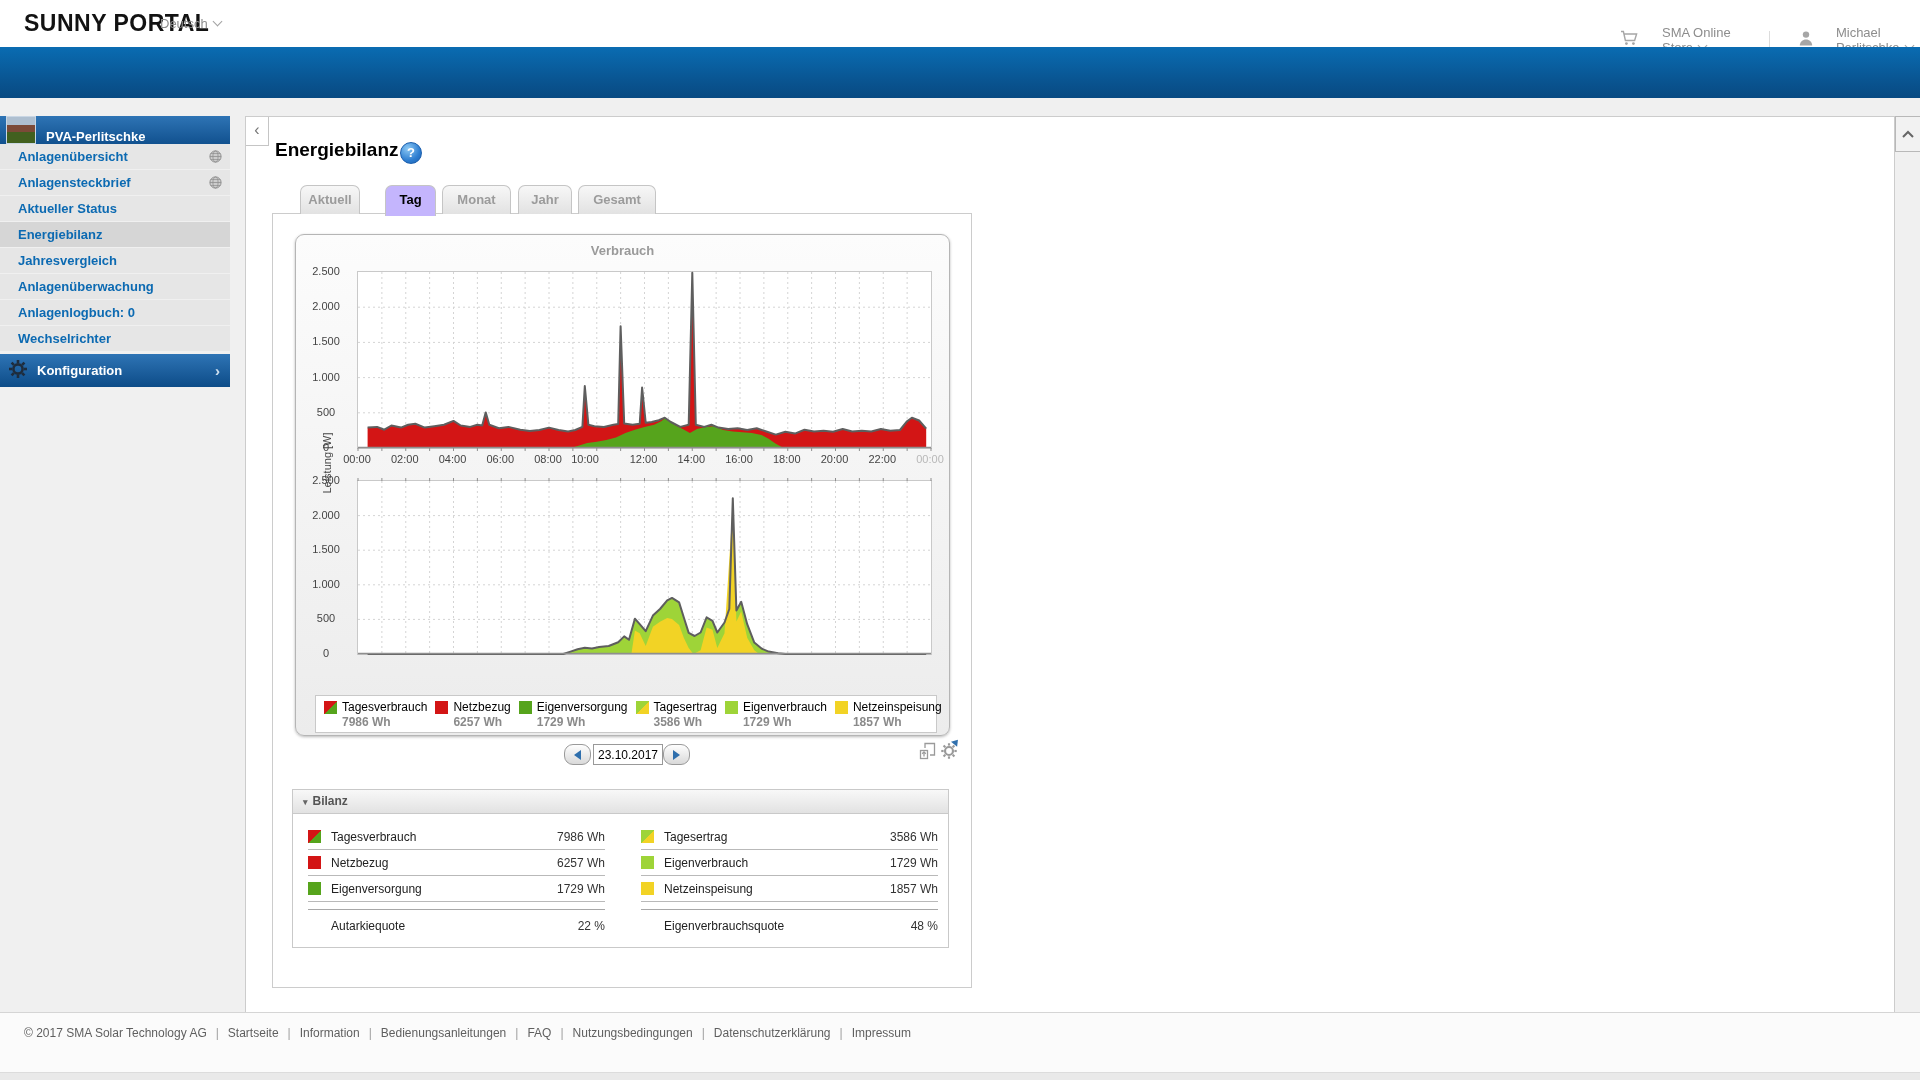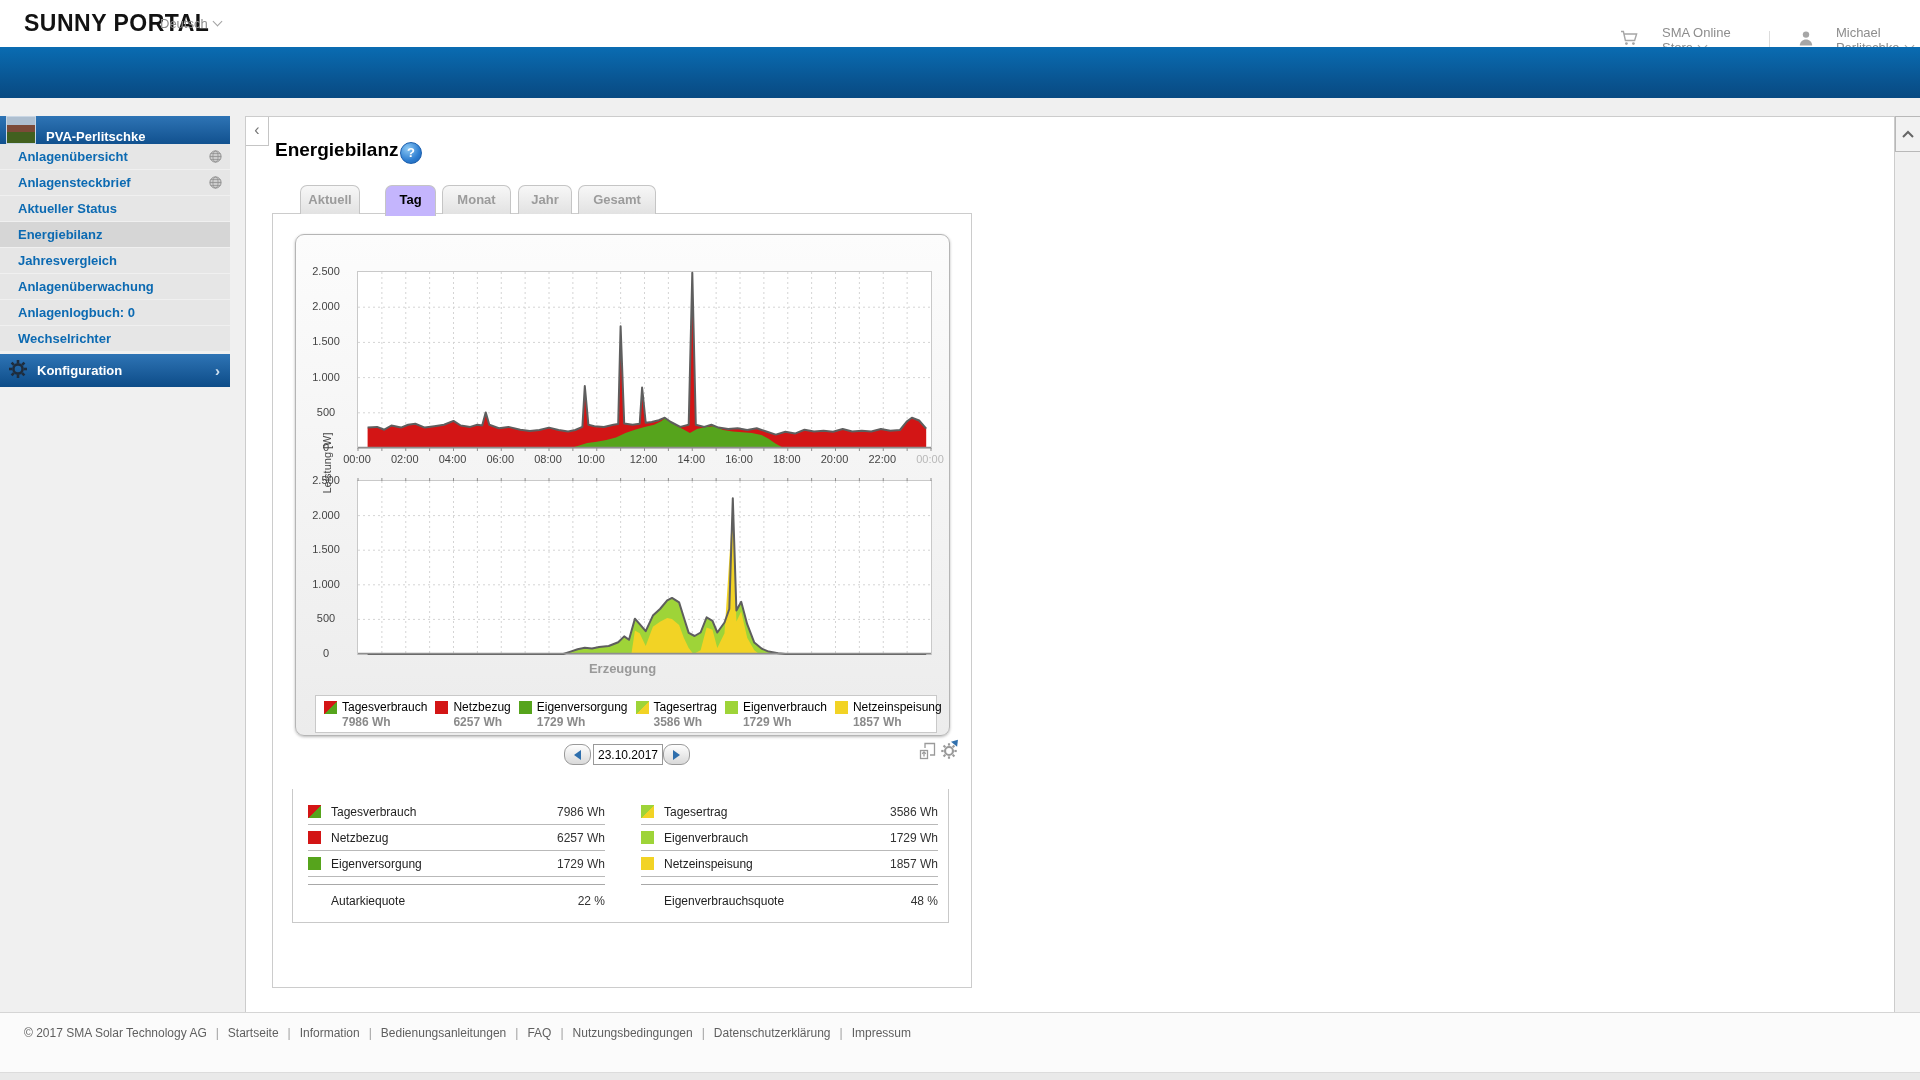--- a/index.html
+++ b/index.html
@@ -215,20 +215,21 @@
 <div id="tabs" class="abs">
     <div class="tab" style="width: 58px; margin-right: 25px;">Aktuell</div>
     <div class="tab active" style="width: 49px; margin-right: 6px;">Tag</div>
     <div class="tab" style="width: 67px; margin-right: 7px;">Monat</div>
     <div class="tab" style="width: 52px; margin-right: 6px;">Jahr</div>
     <div class="tab" style="width: 76px; margin-right: 0px;">Gesamt</div>
   </div>
 
 <div id="tabbox" class="abs">
   <div id="card" class="abs">
+    <div class="c-title" style="top:8px">Verbrauch</div>
     <div class="plot" style="left:61px;top:36px;width:573px;height:176px;border:1px solid #c9c9c9"><svg width="573" height="176" style="overflow: visible;">
           <line x1="23.875" y1="0" x2="23.875" y2="176" stroke="#d4d4d4" stroke-width="1" stroke-dasharray="2,3"></line>
           <line x1="47.75" y1="0" x2="47.75" y2="176" stroke="#d4d4d4" stroke-width="1" stroke-dasharray="2,3"></line>
           <line x1="71.625" y1="0" x2="71.625" y2="176" stroke="#d4d4d4" stroke-width="1" stroke-dasharray="2,3"></line>
           <line x1="95.5" y1="0" x2="95.5" y2="176" stroke="#d4d4d4" stroke-width="1" stroke-dasharray="2,3"></line>
           <line x1="119.375" y1="0" x2="119.375" y2="176" stroke="#d4d4d4" stroke-width="1" stroke-dasharray="2,3"></line>
           <line x1="143.25" y1="0" x2="143.25" y2="176" stroke="#d4d4d4" stroke-width="1" stroke-dasharray="2,3"></line>
           <line x1="167.125" y1="0" x2="167.125" y2="176" stroke="#d4d4d4" stroke-width="1" stroke-dasharray="2,3"></line>
           <line x1="191" y1="0" x2="191" y2="176" stroke="#d4d4d4" stroke-width="1" stroke-dasharray="2,3"></line>
           <line x1="214.875" y1="0" x2="214.875" y2="176" stroke="#d4d4d4" stroke-width="1" stroke-dasharray="2,3"></line>
@@ -331,21 +332,20 @@
           <line x1="382" y1="-3" x2="382" y2="0" stroke="#8f8f8f" stroke-width="1"></line>
           <line x1="405.875" y1="-3" x2="405.875" y2="0" stroke="#8f8f8f" stroke-width="1"></line>
           <line x1="429.75" y1="-3" x2="429.75" y2="0" stroke="#8f8f8f" stroke-width="1"></line>
           <line x1="453.625" y1="-3" x2="453.625" y2="0" stroke="#8f8f8f" stroke-width="1"></line>
           <line x1="477.5" y1="-3" x2="477.5" y2="0" stroke="#8f8f8f" stroke-width="1"></line>
           <line x1="501.375" y1="-3" x2="501.375" y2="0" stroke="#8f8f8f" stroke-width="1"></line>
           <line x1="525.25" y1="-3" x2="525.25" y2="0" stroke="#8f8f8f" stroke-width="1"></line>
           <line x1="549.125" y1="-3" x2="549.125" y2="0" stroke="#8f8f8f" stroke-width="1"></line>
           <line x1="573" y1="-3" x2="573" y2="0" stroke="#8f8f8f" stroke-width="1"></line>
         </svg></div>
-    <div class="c-title" style="top:426px">Erzeugung</div>
     <div id="yaxis">Leistung [W]</div>
     <div id="legend">
         <div class="lg-item">
           <span class="sw sw-split-consumption"></span>
           <div>
             <div>Tagesverbrauch</div>
             <div class="lg-val">7986 Wh</div>
           </div>
         </div>
         <div class="lg-item">
@@ -388,21 +388,21 @@
       <span class="ylab" style="top: 170.8px;">500</span>
       <span class="ylab" style="top: 135.6px;">1.000</span>
       <span class="ylab" style="top: 100.4px;">1.500</span>
       <span class="ylab" style="top: 65.2px;">2.000</span>
       <span class="ylab" style="top: 30px;">2.500</span>
       <span class="xlab" style="left: 61px;">00:00</span>
       <span class="xlab" style="left: 108.75px;">02:00</span>
       <span class="xlab" style="left: 156.5px;">04:00</span>
       <span class="xlab" style="left: 204.25px;">06:00</span>
       <span class="xlab" style="left: 252px;">08:00</span>
-      <span class="xlab" style="left: 295px;">10:00</span>
+      <span class="xlab" style="left: 289px;">10:00</span>
       <span class="xlab" style="left: 347.5px;">12:00</span>
       <span class="xlab" style="left: 395.25px;">14:00</span>
       <span class="xlab" style="left: 443px;">16:00</span>
       <span class="xlab" style="left: 490.75px;">18:00</span>
       <span class="xlab" style="left: 538.5px;">20:00</span>
       <span class="xlab" style="left: 586.25px;">22:00</span>
       <span class="xlab dim" style="left: 634px;">00:00</span>
       <span class="ylab" style="top: 412px;">0</span>
       <span class="ylab" style="top: 377.4px;">500</span>
       <span class="ylab" style="top: 342.8px;">1.000</span>
@@ -432,20 +432,21 @@
           <line x1="1.4" y1="10" x2="4" y2="10"></line>
           <line x1="16" y1="10" x2="18.6" y2="10"></line>
           <line x1="4" y1="4" x2="5.9" y2="5.9"></line>
           <line x1="14.1" y1="14.1" x2="16" y2="16"></line>
           <line x1="4" y1="16" x2="5.9" y2="14.1"></line>
           <line x1="14.1" y1="5.9" x2="16" y2="4"></line>
         </g>
       </svg><span class="blue-tri"></span></span>
 
   <div id="bilanz">
+    <div id="bilanz-hdr"><span class="tri">▾</span><span>Bilanz</span></div>
     <div id="bilanz-body">
       <div class="bcol" id="bcol-l">
           <div class="brow">
             <span class="sw sw-split-consumption"></span>
             <span>Tagesverbrauch</span>
             <span class="val">7986 Wh</span>
           </div>
           <div class="brow">
             <span class="sw sw-red"></span>
             <span>Netzbezug</span>

